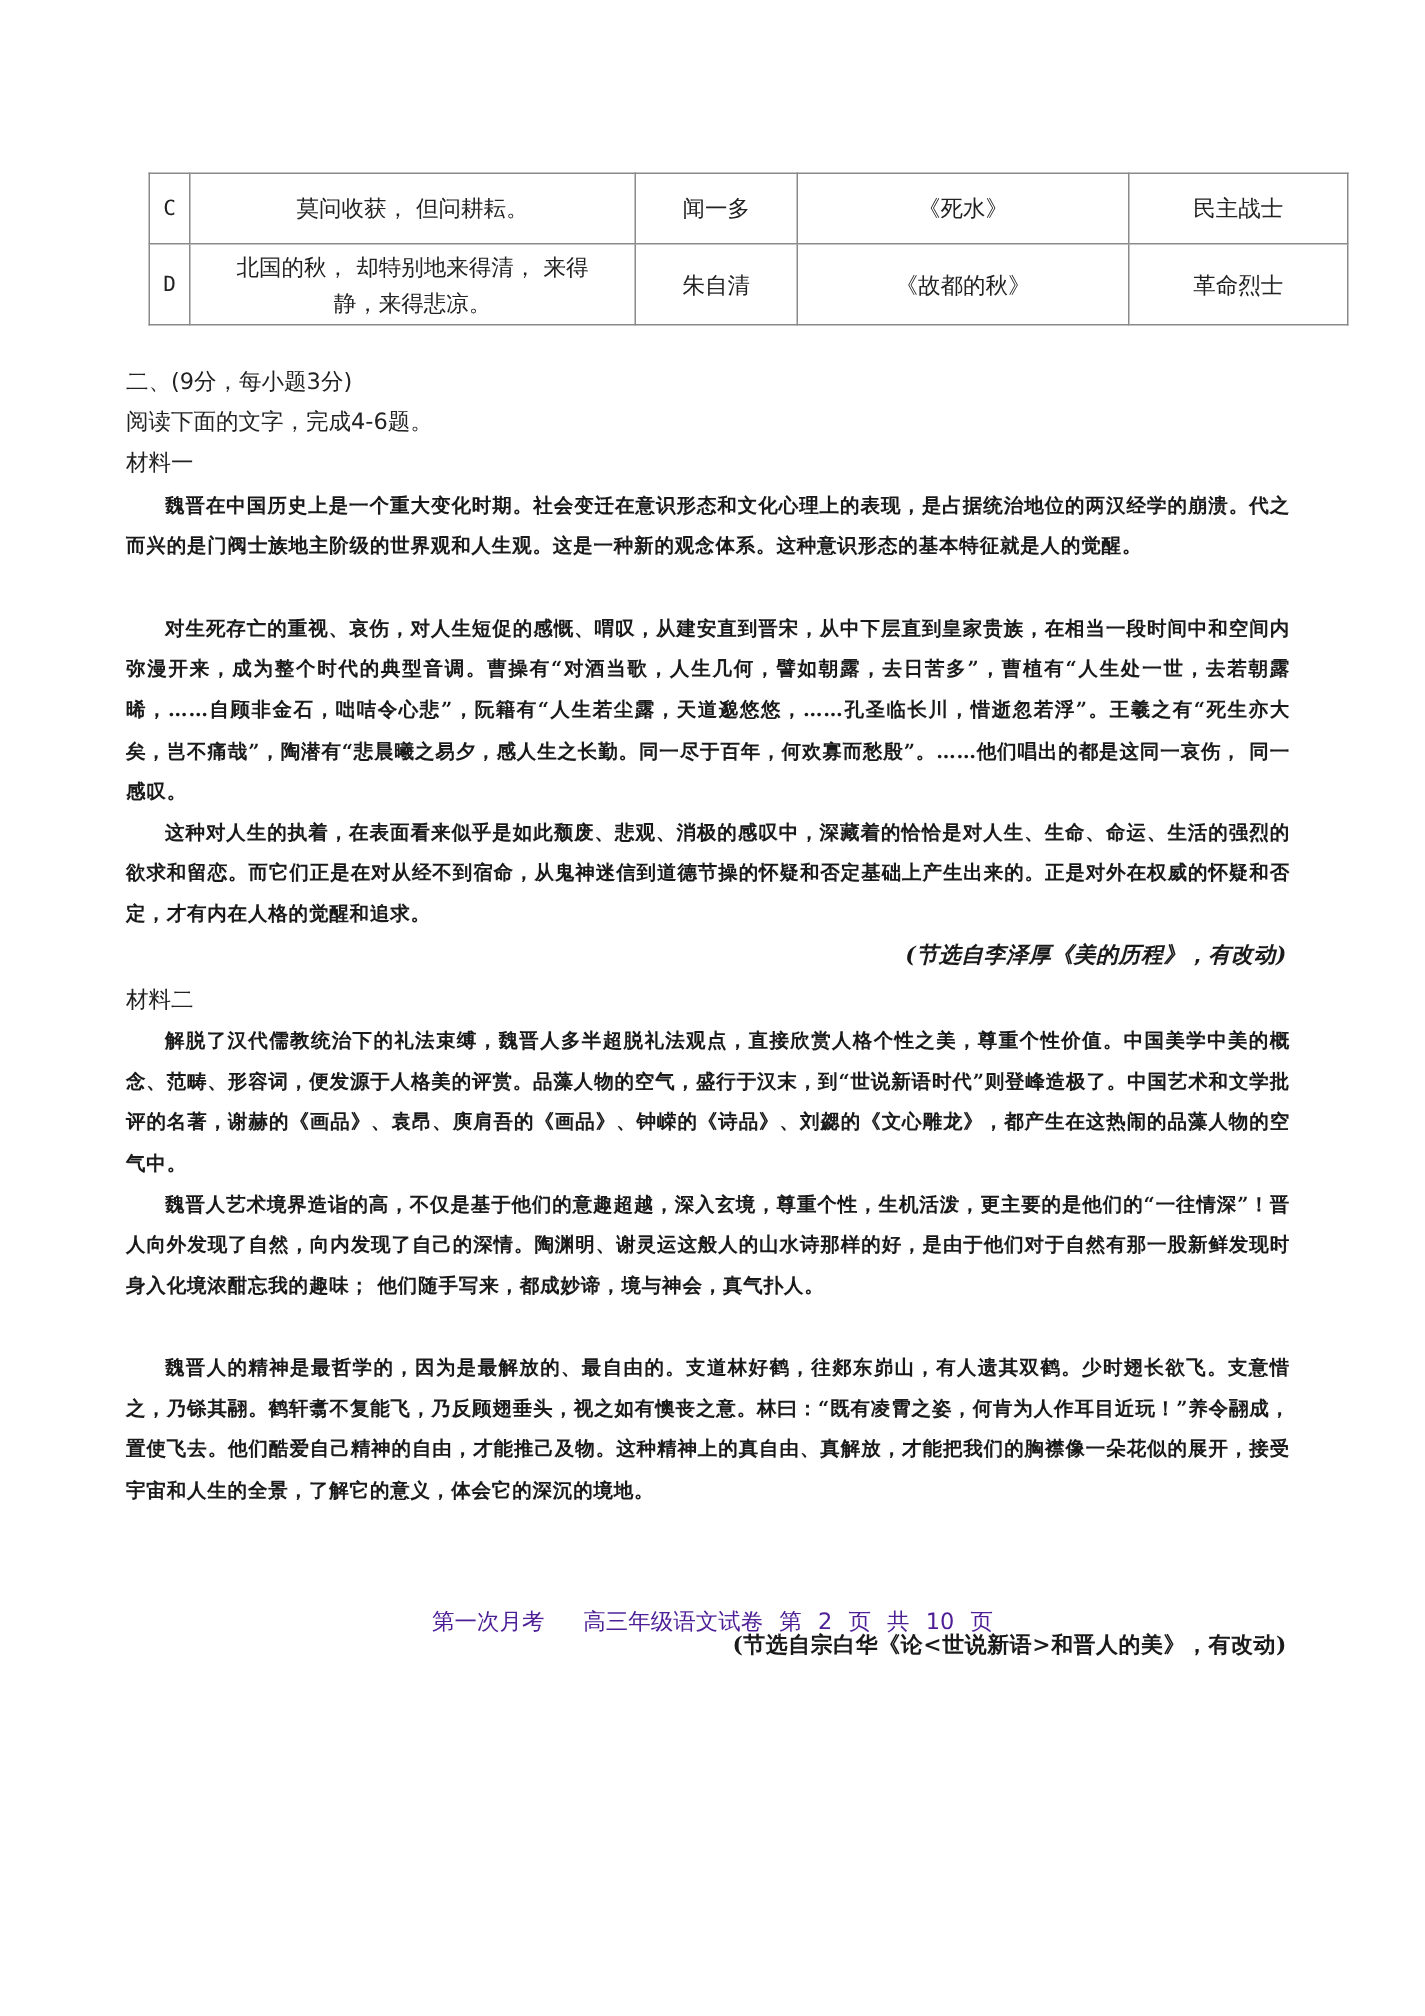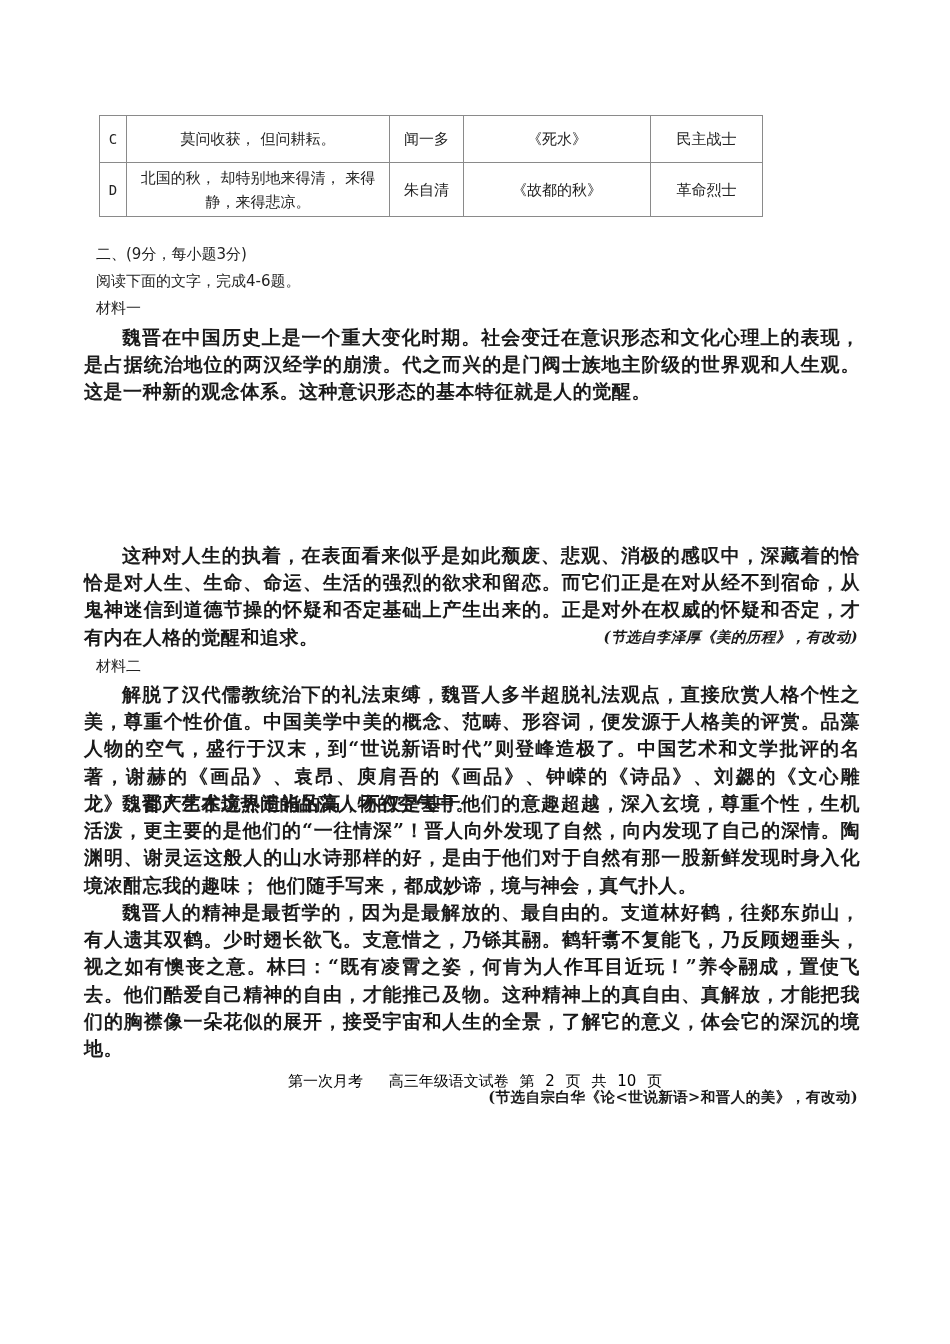--- a/index.html
+++ b/index.html
@@ -2,36 +2,36 @@
 <html><head>
 <meta charset="utf-8">
 <style>
   html, body { margin: 0; padding: 0; background: #ffffff; }
   body { width: 950px; height: 1344px; position: relative; overflow: hidden;
          font-family: "DejaVu Serif", "Liberation Serif", serif; color: #111; }
   .page { position: absolute; left: 0; top: 0; width: 950px; height: 1344px; }
 
   table.opts { position: absolute; left: 99px; top: 115px; border-collapse: collapse;
                font-family: "DejaVu Sans", "Liberation Sans", sans-serif; font-size: 15px; color: #222; }
-  table.opts td { border: 1px solid #8a8a8a; text-align: center; vertical-align: middle; padding: 0 3px; line-height: 24px; }
+  table.opts td { border: 1px solid #8a8a8a; text-align: center; vertical-align: middle; padding: 0 20px; line-height: 24px; }
   table.opts td.lab { width: 12px; padding: 0 7px; font-family: "DejaVu Sans Mono", "Liberation Mono", monospace; font-size: 14px; }
   table.opts tr.r1 td { height: 46px; }
   table.opts tr.r2 td { height: 53px; }
   td.c-quote { width: 256px; }
   td.c-author { width: 67px; }
   td.c-work { width: 180px; }
   td.c-title { width: 105px; }
 
-  .line { position: absolute; left: 96px; font-size: 15px; line-height: 20px; white-space: nowrap;
+  .line { position: absolute; left: 84px; font-size: 15px; line-height: 20px; white-space: nowrap;
           font-family: "DejaVu Sans", "Liberation Sans", sans-serif; color: #222; }
-  .para { position: absolute; left: 84px; width: 776px; font-size: 19px; line-height: 27.2px;
+  .para { position: absolute; left: 84px; width: 776px; font-size: 13px; line-height: 27.2px;
           text-align: justify; text-indent: 2em; letter-spacing: 0.55px; font-weight: bold; color: #1a1a1a; }
   .src { position: absolute; right: 92px; font-size: 14.6px; line-height: 20px; white-space: nowrap; font-weight: bold; color: #1a1a1a; letter-spacing: 0.4px; }
   .footer { position: absolute; left: 288px; top: 1071px; font-size: 15px; line-height: 20px; white-space: nowrap;
-            font-family: "DejaVu Sans", "Liberation Sans", sans-serif; color: #000000; word-spacing: 6px; }
+            font-family: "DejaVu Sans", "Liberation Sans", sans-serif; color: #4c1d95; word-spacing: 6px; }
 </style>
 </head>
 <body>
 
 <div class="page">
 
   <table class="opts">
     <tbody>
         <tr class="r1">
       <td class="lab">C</td>
@@ -48,20 +48,21 @@
       <td class="c-title">革命烈士</td>
     </tr>
   </tbody>
     </table>
 
   <div class="line" style="top:244px;">二、(9分，每小题3分)</div>
   <div class="line" style="top:271px;">阅读下面的文字，完成4-6题。</div>
   <div class="line" style="top:298px;">材料一</div>
 
   <div class="para" style="top:324px;">魏晋在中国历史上是一个重大变化时期。社会变迁在意识形态和文化心理上的表现，是占据统治地位的两汉经学的崩溃。代之而兴的是门阀士族地主阶级的世界观和人生观。这是一种新的观念体系。这种意识形态的基本特征就是人的觉醒。</div>
+  <div class="para" style="top:406px;">对生死存亡的重视、哀伤，对人生短促的感慨、喟叹，从建安直到晋宋，从中下层直到皇家贵族，在相当一段时间中和空间内弥漫开来，成为整个时代的典型音调。曹操有“对酒当歌，人生几何，譬如朝露，去日苦多”，曹植有“人生处一世，去若朝露晞，……自顾非金石，咄咭令心悲”，阮籍有“人生若尘露，天道邈悠悠，……孔圣临长川，惜逝忽若浮”。王羲之有“死生亦大矣，岂不痛哉”，陶潜有“悲晨曦之易夕，感人生之长勤。同一尽于百年，何欢寡而愁殷”。……他们唱出的都是这同一哀伤， 同一感叹。</div>
   <div class="para" style="top:542px;">这种对人生的执着，在表面看来似乎是如此颓废、悲观、消极的感叹中，深藏着的恰恰是对人生、生命、命运、生活的强烈的欲求和留恋。而它们正是在对从经不到宿命，从鬼神迷信到道德节操的怀疑和否定基础上产生出来的。正是对外在权威的怀疑和否定，才有内在人格的觉醒和追求。</div>
   <div class="src" style="top:627px;font-style:italic;">(节选自李泽厚《美的历程》，有改动)</div>
 
   <div class="line" style="top:656px;text-align:center;">材料二</div>
   <div class="para" style="top:681px;">解脱了汉代儒教统治下的礼法束缚，魏晋人多半超脱礼法观点，直接欣赏人格个性之美，尊重个性价值。中国美学中美的概念、范畴、形容词，便发源于人格美的评赏。品藻人物的空气，盛行于汉末，到“世说新语时代”则登峰造极了。中国艺术和文学批评的名著，谢赫的《画品》、袁昂、庾肩吾的《画品》、钟嵘的《诗品》、刘勰的《文心雕龙》，都产生在这热闹的品藻人物的空气中。</div>
   <div class="para" style="top:790px;">魏晋人艺术境界造诣的高，不仅是基于他们的意趣超越，深入玄境，尊重个性，生机活泼，更主要的是他们的“一往情深”！晋人向外发现了自然，向内发现了自己的深情。陶渊明、谢灵运这般人的山水诗那样的好，是由于他们对于自然有那一股新鲜发现时身入化境浓酣忘我的趣味； 他们随手写来，都成妙谛，境与神会，真气扑人。</div>
   <div class="para" style="top:899px;">魏晋人的精神是最哲学的，因为是最解放的、最自由的。支道林好鹤，往郯东峁山，有人遗其双鹤。少时翅长欲飞。支意惜之，乃铩其翮。鹤轩翥不复能飞，乃反顾翅垂头，视之如有懊丧之意。林曰：“既有凌霄之姿，何肯为人作耳目近玩！”养令翮成，置使飞去。他们酷爱自己精神的自由，才能推己及物。这种精神上的真自由、真解放，才能把我们的胸襟像一朵花似的展开，接受宇宙和人生的全景，了解它的意义，体会它的深沉的境地。</div>
   <div class="src" style="top:1039px;margin-top:48px;">(节选自宗白华《论&lt;世说新语&gt;和晋人的美》，有改动)</div>
 
   <div class="footer">第一次月考　 高三年级语文试卷 第 2 页 共 10 页</div>

